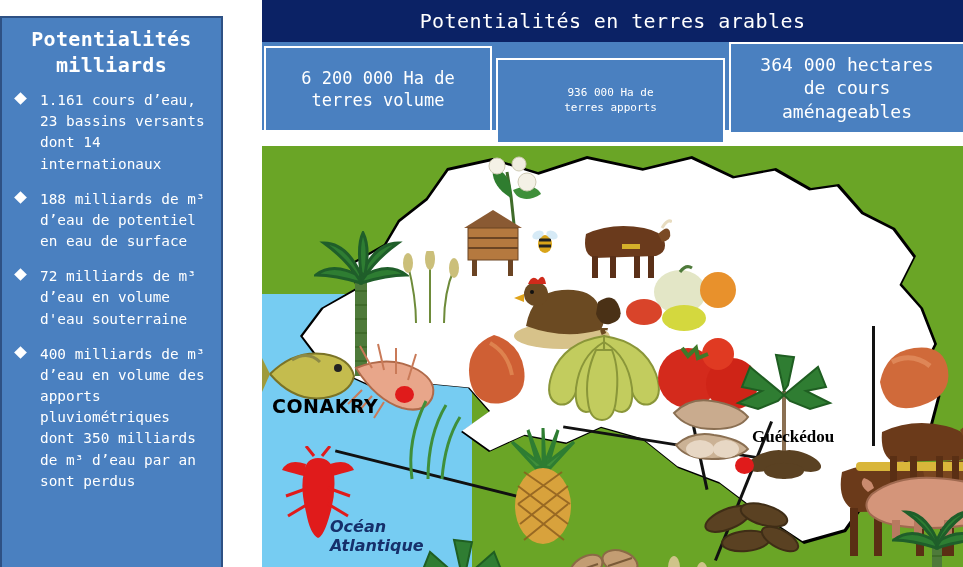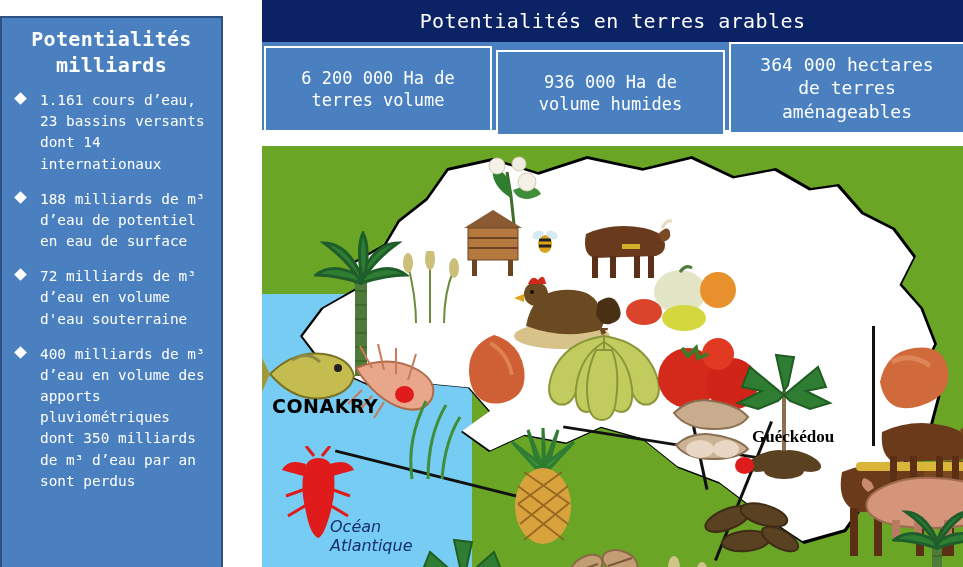--- a/index.html
+++ b/index.html
@@ -76,23 +76,23 @@
     text-align:center;
     font-family:"DejaVu Sans Mono", monospace;
     box-sizing:border-box;
   }
   .stat-1{
     left:2px;top:4px;width:228px;height:86px;
     border:2px solid #ffffff;
     font-size:17px;line-height:1.32;
   }
   .stat-2{
-    left:234px;top:8px;width:229px;height:86px;
+    left:234px;top:16px;width:229px;height:86px;
     border:2px solid #ffffff;
-    font-size:17px;line-height:1.32;
+    font-size:11px;line-height:1.32;
   }
   .stat-3{
     left:467px;top:0px;width:234px;height:92px;
     border:2px solid #ffffff;border-right:none;
     font-size:18px;line-height:1.30;
   }
   .stat span{display:block;padding:0 6px;}
 
   
   .map{
@@ -146,21 +146,21 @@
     font-family:"DejaVu Sans", sans-serif;
     font-weight:bold;
     color:#000000;
     white-space:nowrap;
   }
   .label-conakry{font-size:19px;letter-spacing:0.5px;}
   .label-gueckedou{font-size:17px;}
   .ocean-label{
     position:absolute;
     font-family:"DejaVu Sans", sans-serif;
-    font-weight:normal;font-style:italic;
+    font-weight:bold;font-style:italic;
     color:#16306b;font-size:16px;line-height:1.18;
     white-space:nowrap;
   }
 
   
   .ill{position:absolute;}
 </style>
 </head>
 <body>
 
@@ -199,27 +199,27 @@
     <div class="stats-band">
       <div class="stat stat-1">
         <div>
           <span>6 200 000 Ha de</span>
           <span>terres volume</span>
         </div>
       </div>
       <div class="stat stat-2">
         <div>
           <span>936 000 Ha de</span>
-          <span>volume humides</span>
+          <span>terres apports</span>
         </div>
       </div>
       <div class="stat stat-3">
         <div>
           <span>364 000 hectares</span>
-          <span>de terres</span>
+          <span>de cours</span>
           <span>aménageables</span>
         </div>
       </div>
     </div>
 
     <div class="map">
 
       <div class="ocean2"></div>
 
       <div class="country-outline"></div>

